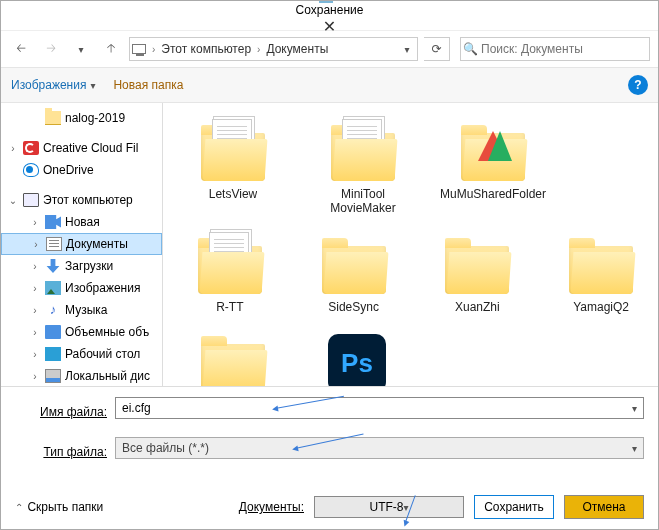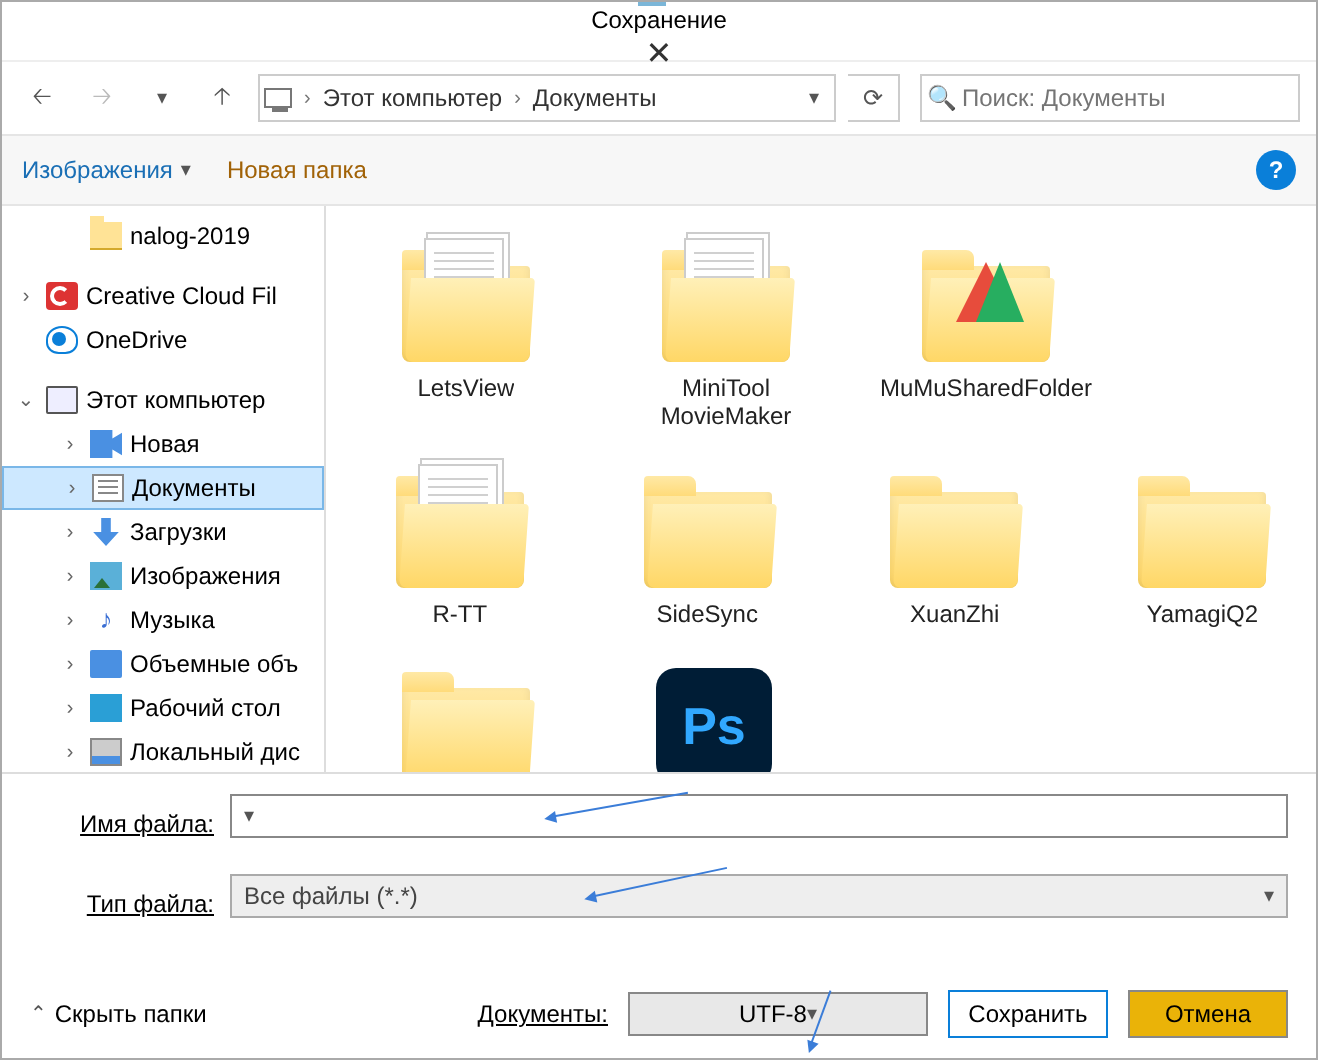--- a/index.html
+++ b/index.html
@@ -268,20 +268,21 @@
           <div class="glabel"></div>
         </div>
       </div>
     </div>
 </div>
 
 <div class="bottom">
   <div class="form-row arrow-ann">
     <div class="form-label"><u>Имя файла:</u></div>
     <div class="form-input">
+      <input id="fname" value="ei.cfg" style="">
       <span class="chev">▾</span>
     </div>
     <div class="ann" style="left:260px;top:11px;transform:rotate(-10deg);"></div>
   </div>
   <div class="form-row arrow-ann">
     <div class="form-label"><u>Тип файла:</u></div>
     <div class="form-combo">
       <span>Все файлы  (*.*)</span>
       <span class="chev">▾</span>
     </div>

